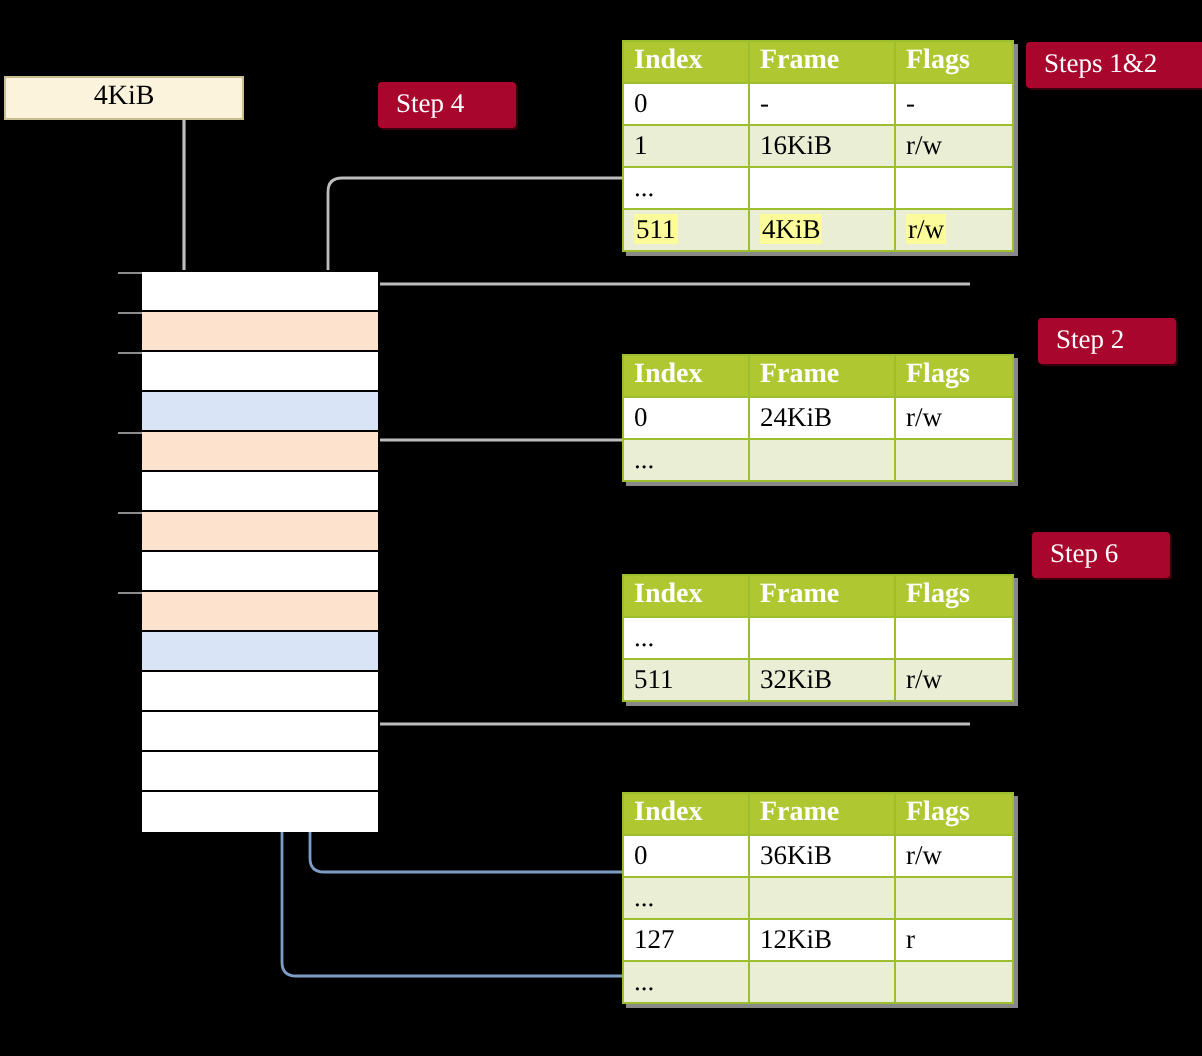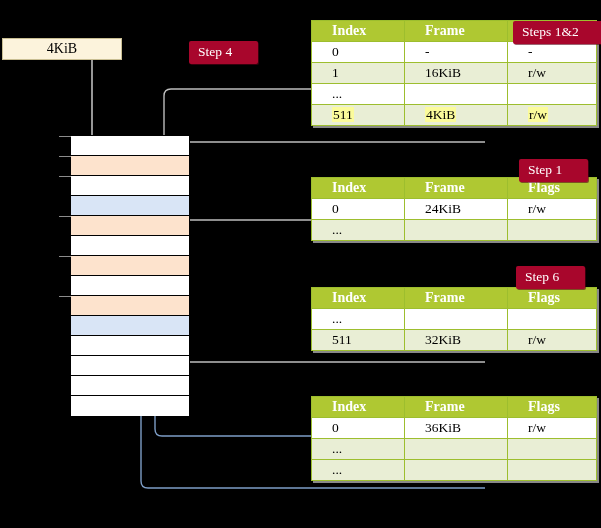--- a/index.html
+++ b/index.html
@@ -32,21 +32,21 @@
   .memrow.blue{background:#D9E5F6;}
   
   .tick{position:absolute;left:-12px;width:12px;height:0;border-top:1px solid #8c8c8c;}
 
   
   .ptable{position:absolute;border-collapse:collapse;
           box-shadow:2px 2px 0 rgba(160,160,160,.85);
           font-size:13.5px;background:#fff;}
   .ptable th,.ptable td{
     border:1px solid #9DBE2E;
-    padding:2px 20px;
+    padding:2px 5px;
     text-align:left;
     font-weight:normal;
     height:14px;
     white-space:nowrap;
   }
   .ptable th{background:#AFC832;color:#FFFFFF;font-weight:bold;font-size:14px;}
   .ptable td{background:#FFFFFF;}
   .ptable tr.alt td{background:#E9EED5;}
   .ptable td.c-index{width:52px;}
   .ptable td.c-frame{width:62px;}
@@ -242,34 +242,39 @@
         <tr>
           <td class="c-index">0</td>
           <td class="c-frame">36KiB</td>
           <td class="c-flags">r/w</td>
         </tr>
         <tr class="alt">
           <td class="c-index">...</td>
           <td class="c-frame"></td>
           <td class="c-flags"></td>
         </tr>
+        <tr>
+          <td class="c-index">127</td>
+          <td class="c-frame">12KiB</td>
+          <td class="c-flags">r</td>
+        </tr>
         <tr class="alt">
           <td class="c-index">...</td>
           <td class="c-frame"></td>
           <td class="c-flags"></td>
         </tr>
       </tbody>
     </table>
 
   <div class="badge" id="badge-steps12">
     <span>Steps 1&amp;2</span>
   </div>
   <div class="badge" id="badge-step0">
     <span>Step 4</span>
   </div>
   <div class="badge" id="badge-step3">
-    <span>Step 1</span>
+    <span>Step 2</span>
   </div>
   <div class="badge" id="badge-step4">
     <span>Step 6</span>
   </div>
 
 </div>
 
 </body></html>

